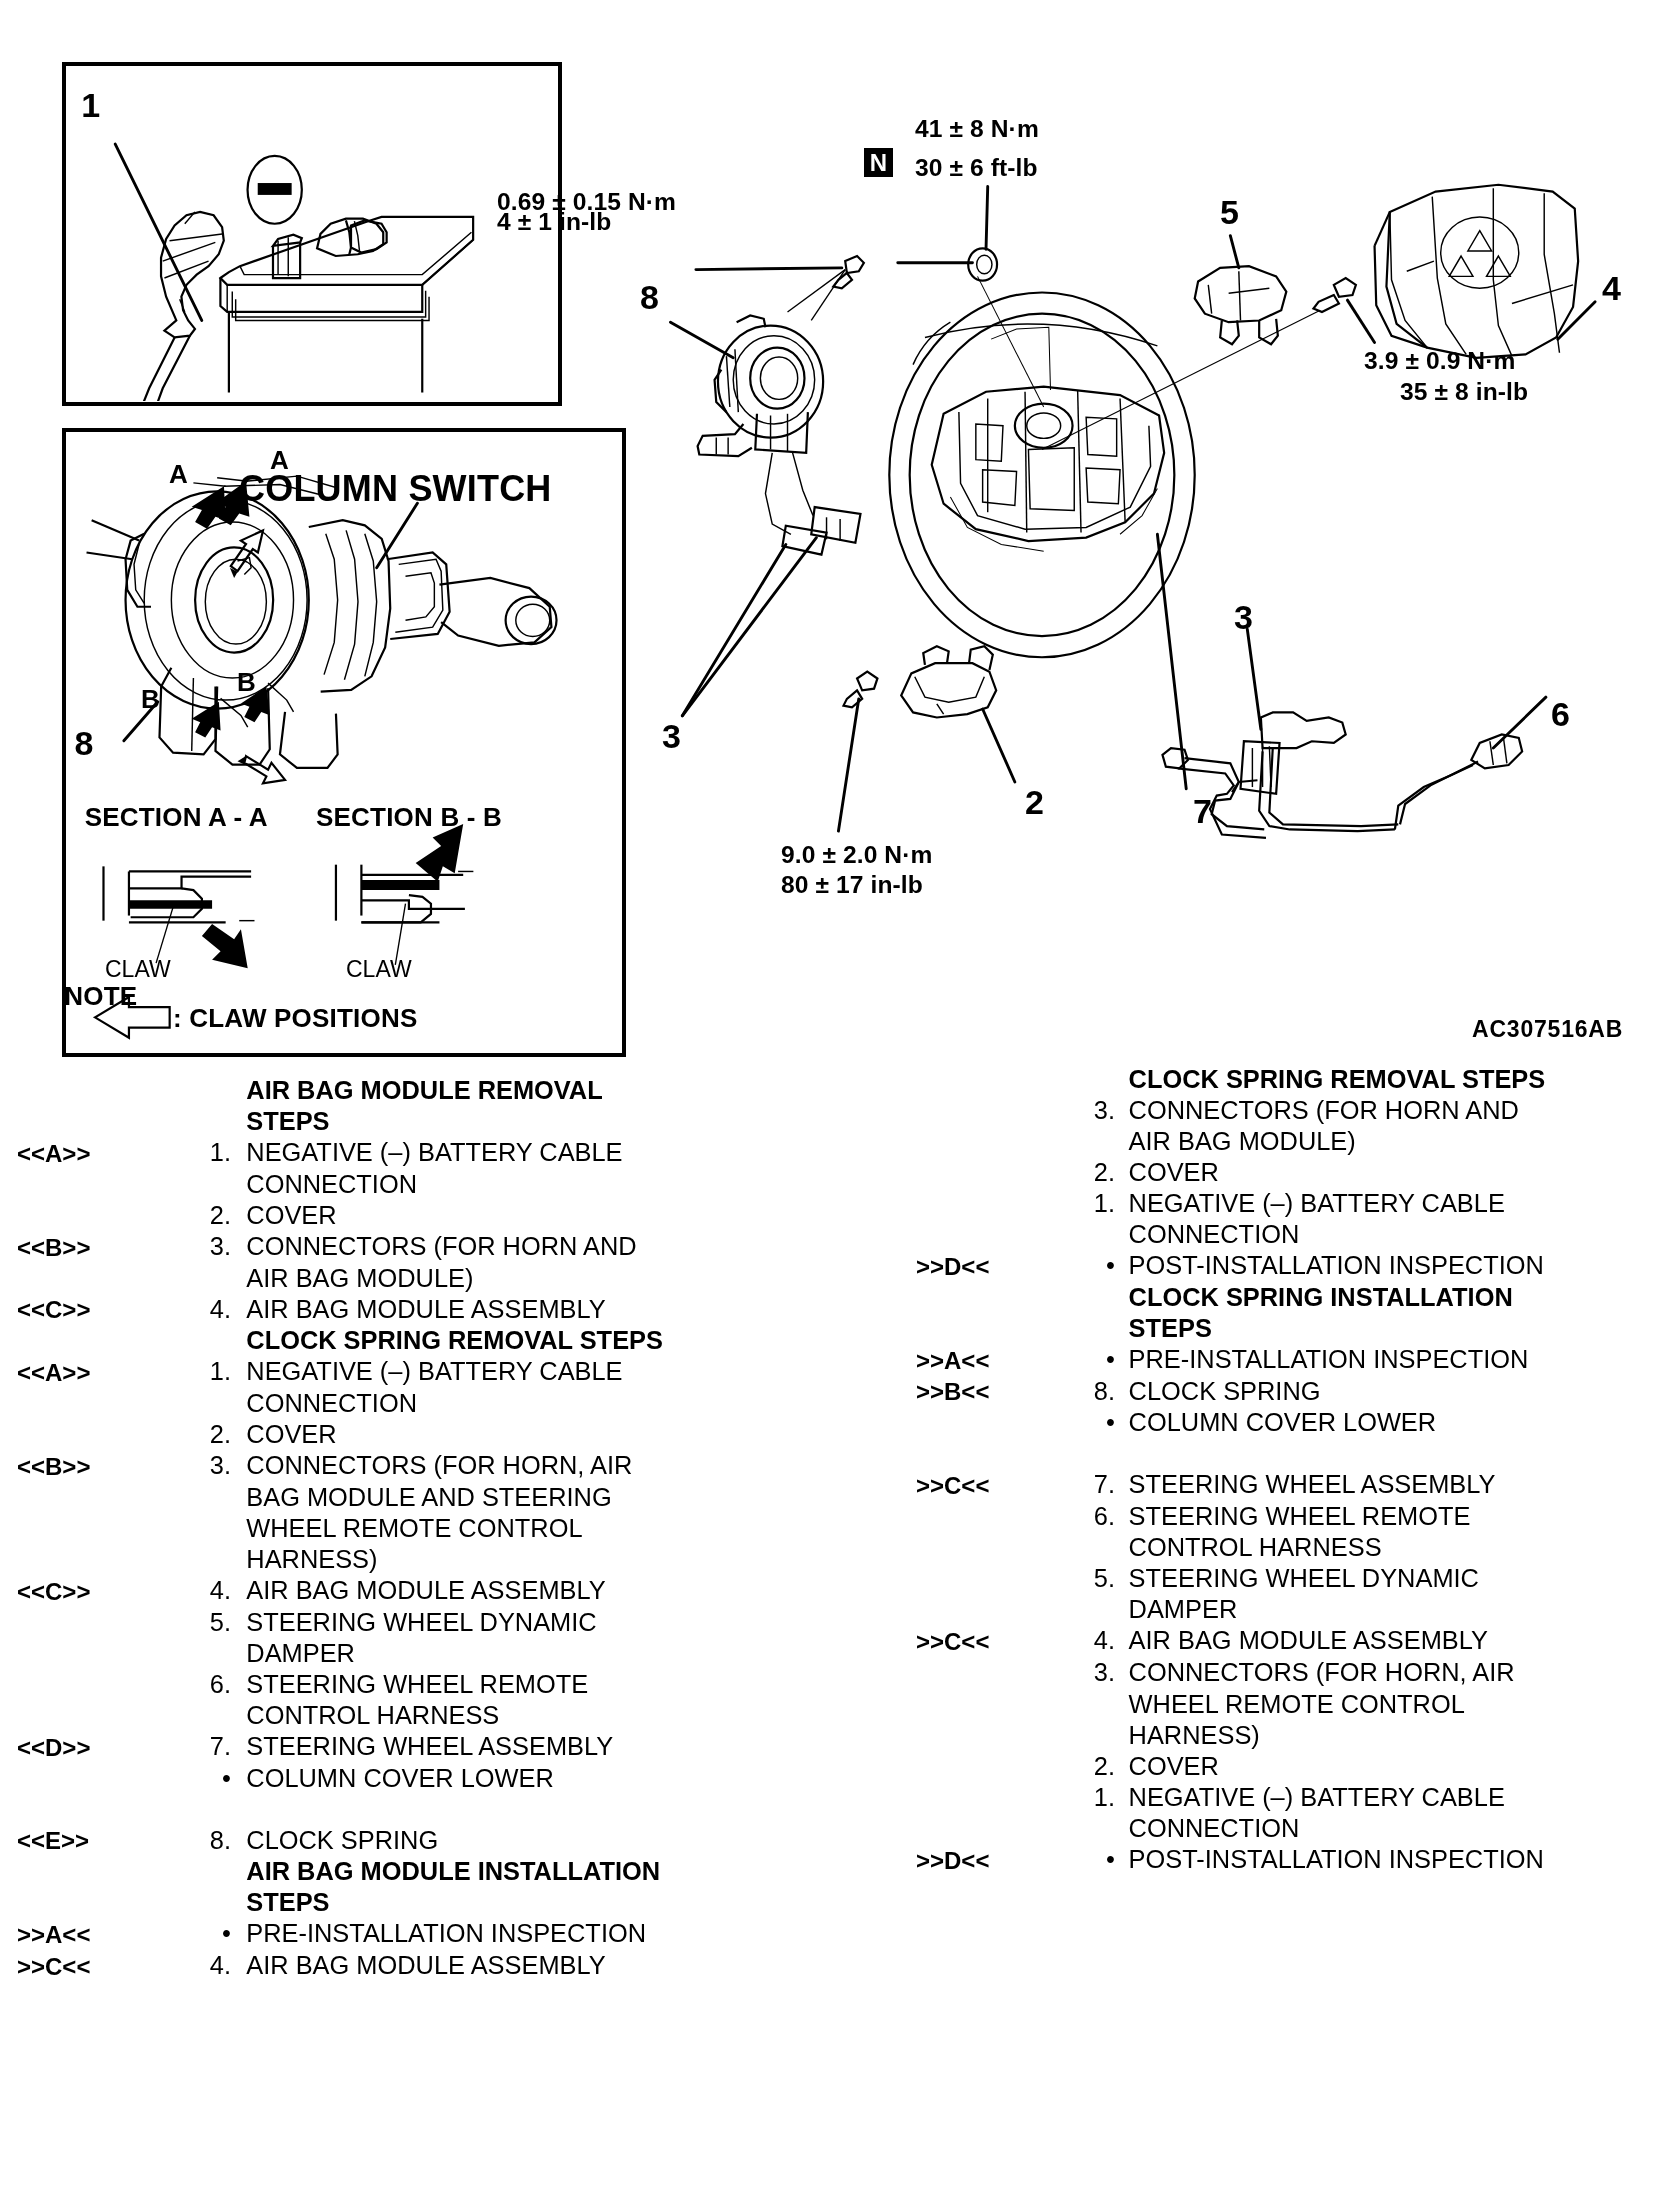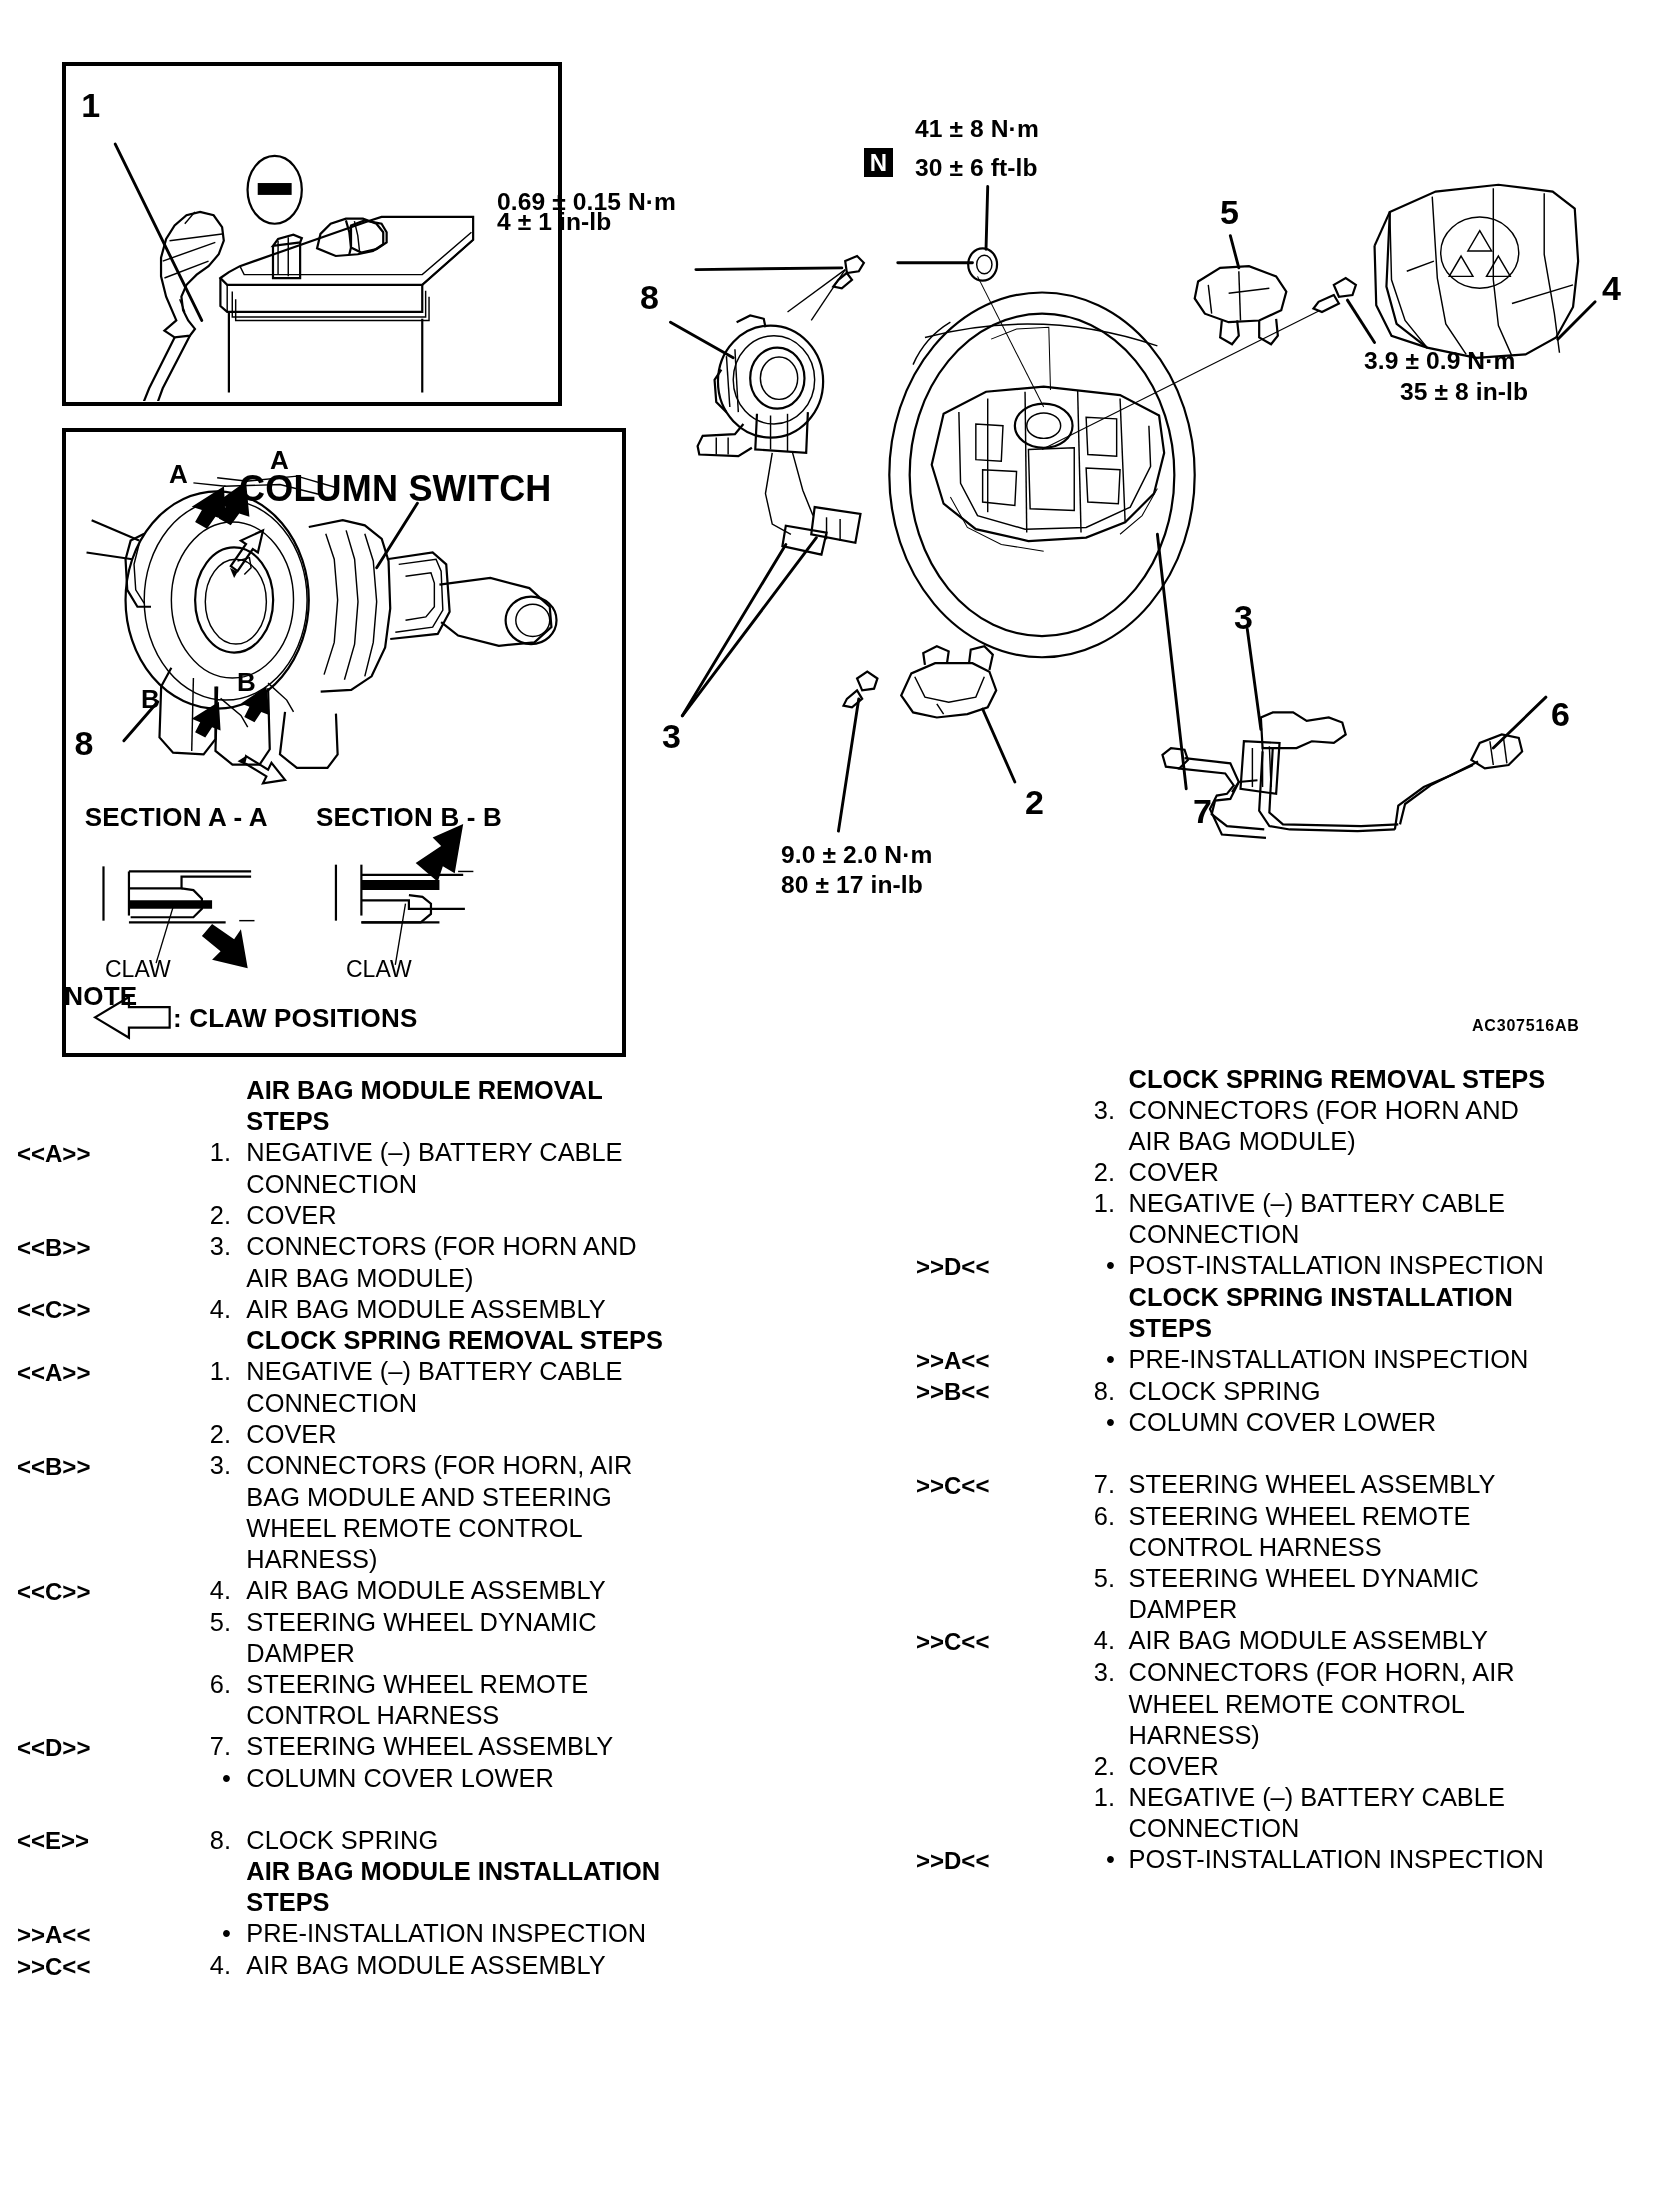--- a/index.html
+++ b/index.html
@@ -32,21 +32,21 @@
     position: absolute;
     font-family: "Liberation Sans", sans-serif;
     font-weight: bold;
     white-space: pre;
     line-height: 1;
   }
   .lbl-num   { font-size: 34px; font-weight: bold; }
   .lbl-cap   { font-size: 26px; font-weight: bold; letter-spacing: 0.2px; }
   .lbl-torque{ font-size: 24.6px; font-weight: bold; letter-spacing: 0.1px; }
   .lbl-small { font-size: 23px; font-weight: normal; }
-  .lbl-code  { font-size: 16px; font-weight: bold; letter-spacing: 0.8px; }
+  .lbl-code  { font-size: 23px; font-weight: bold; letter-spacing: 0.8px; }
 
   
   .n-marker {
     position: absolute;
     width: 29px; height: 29px;
     background: #000;
     color: #fff;
     font-family: "Liberation Sans", sans-serif;
     font-weight: bold;
     font-size: 24px;

